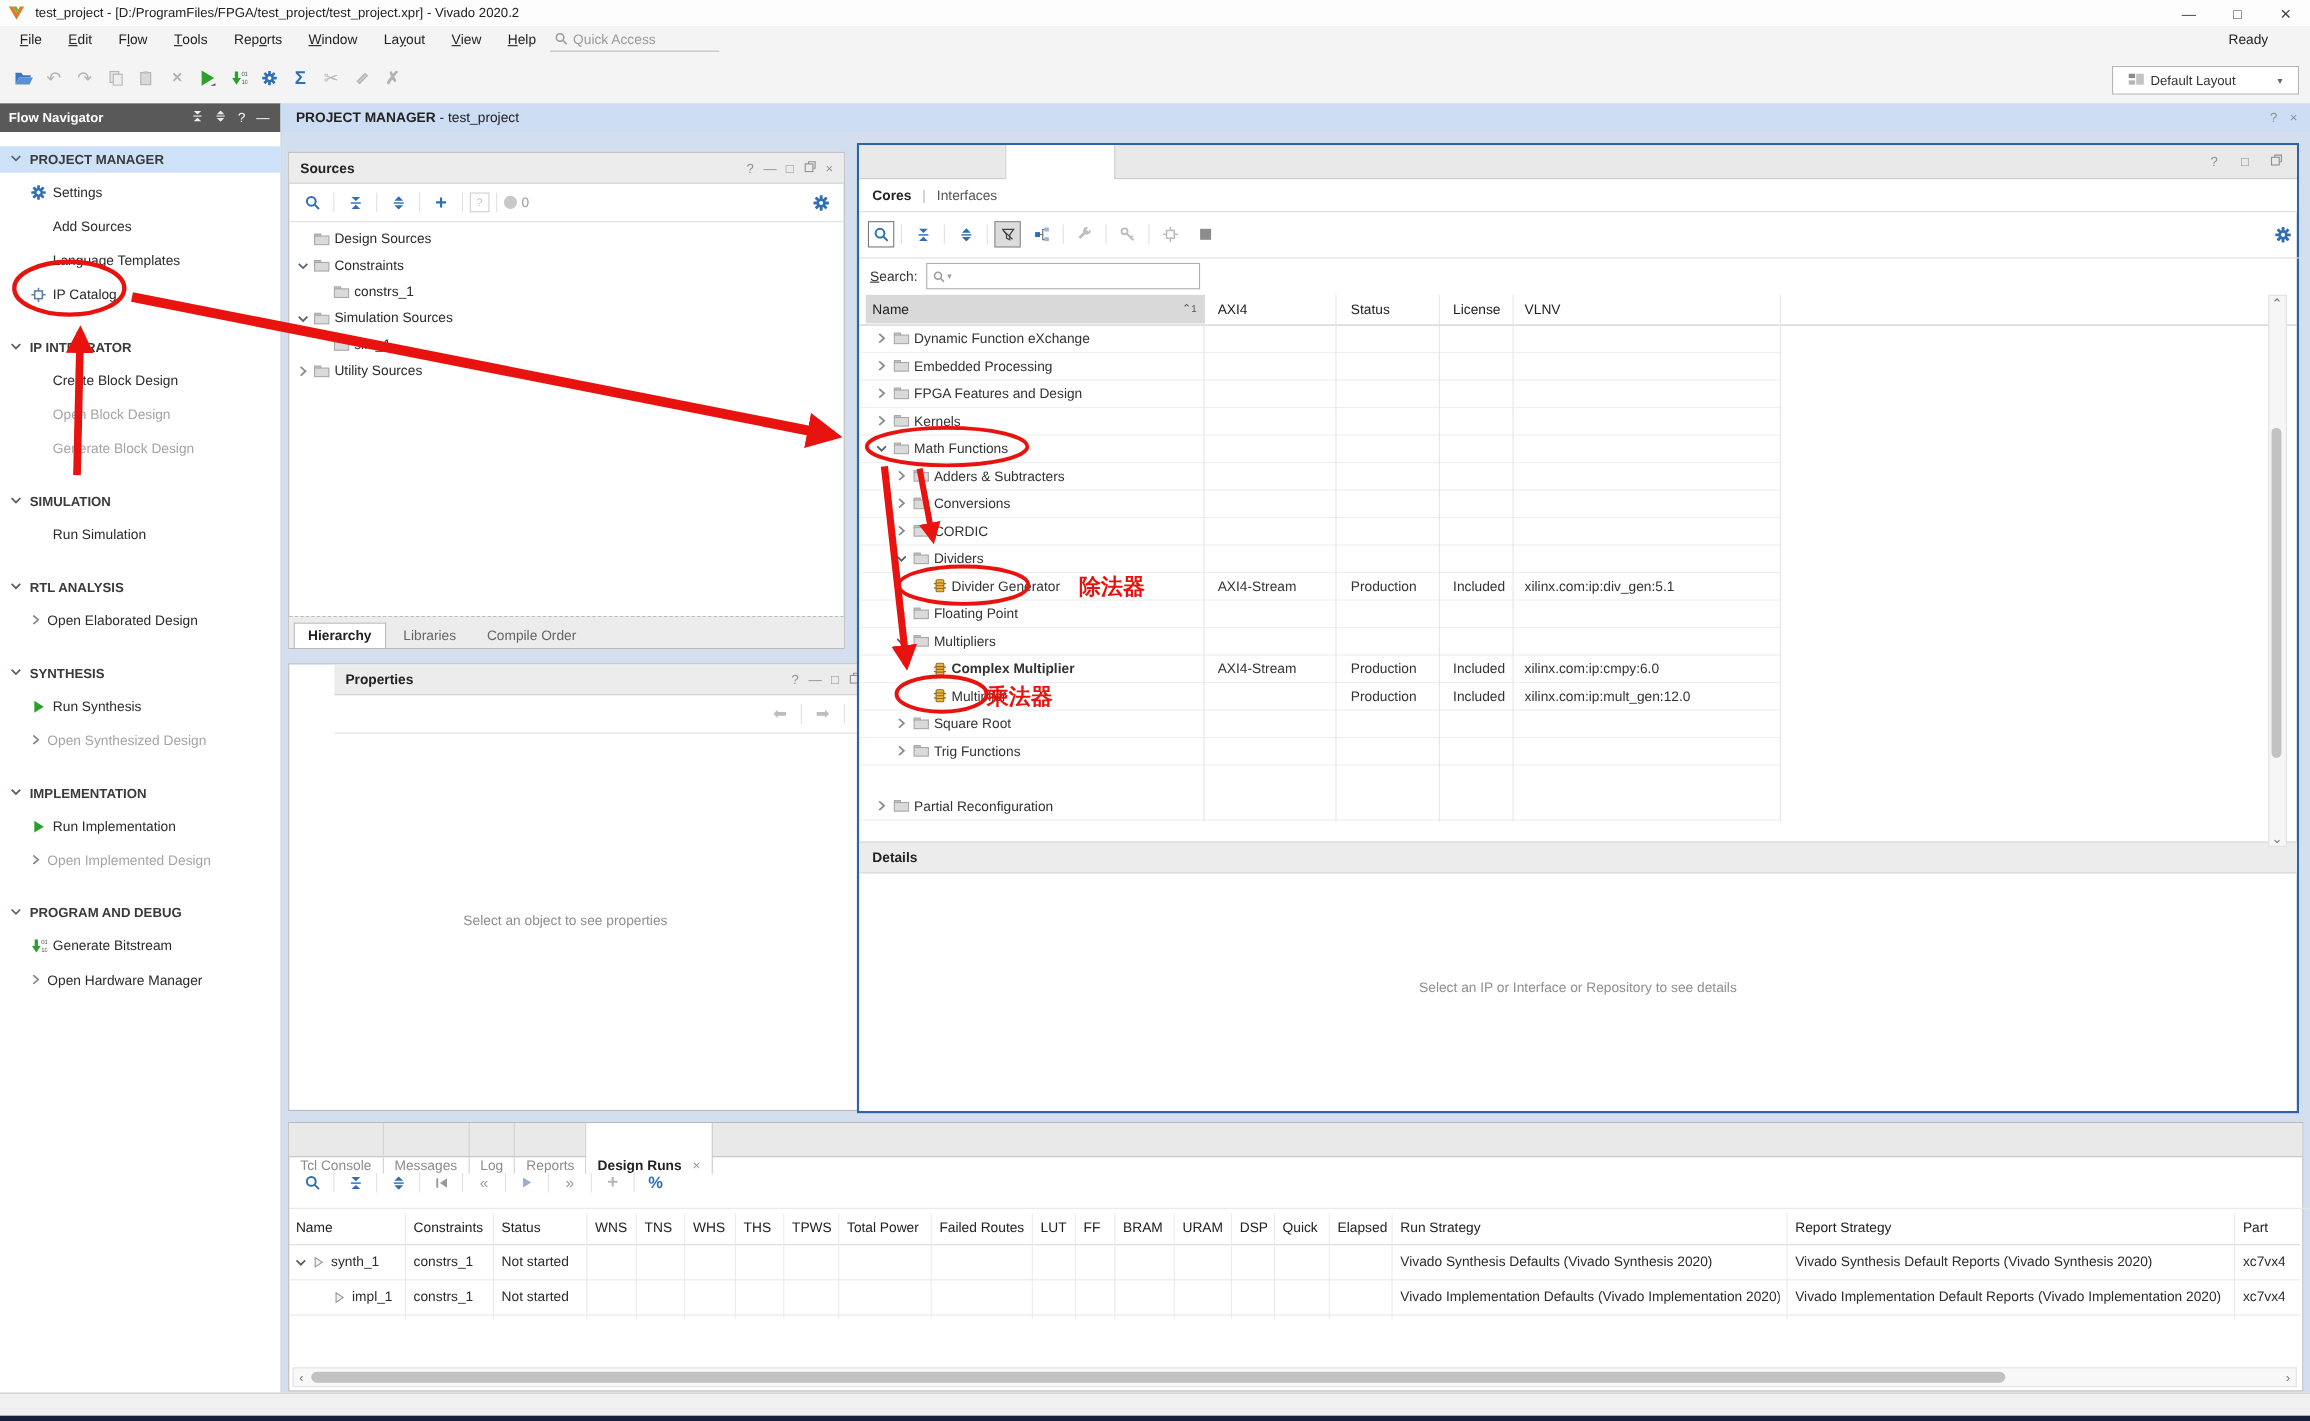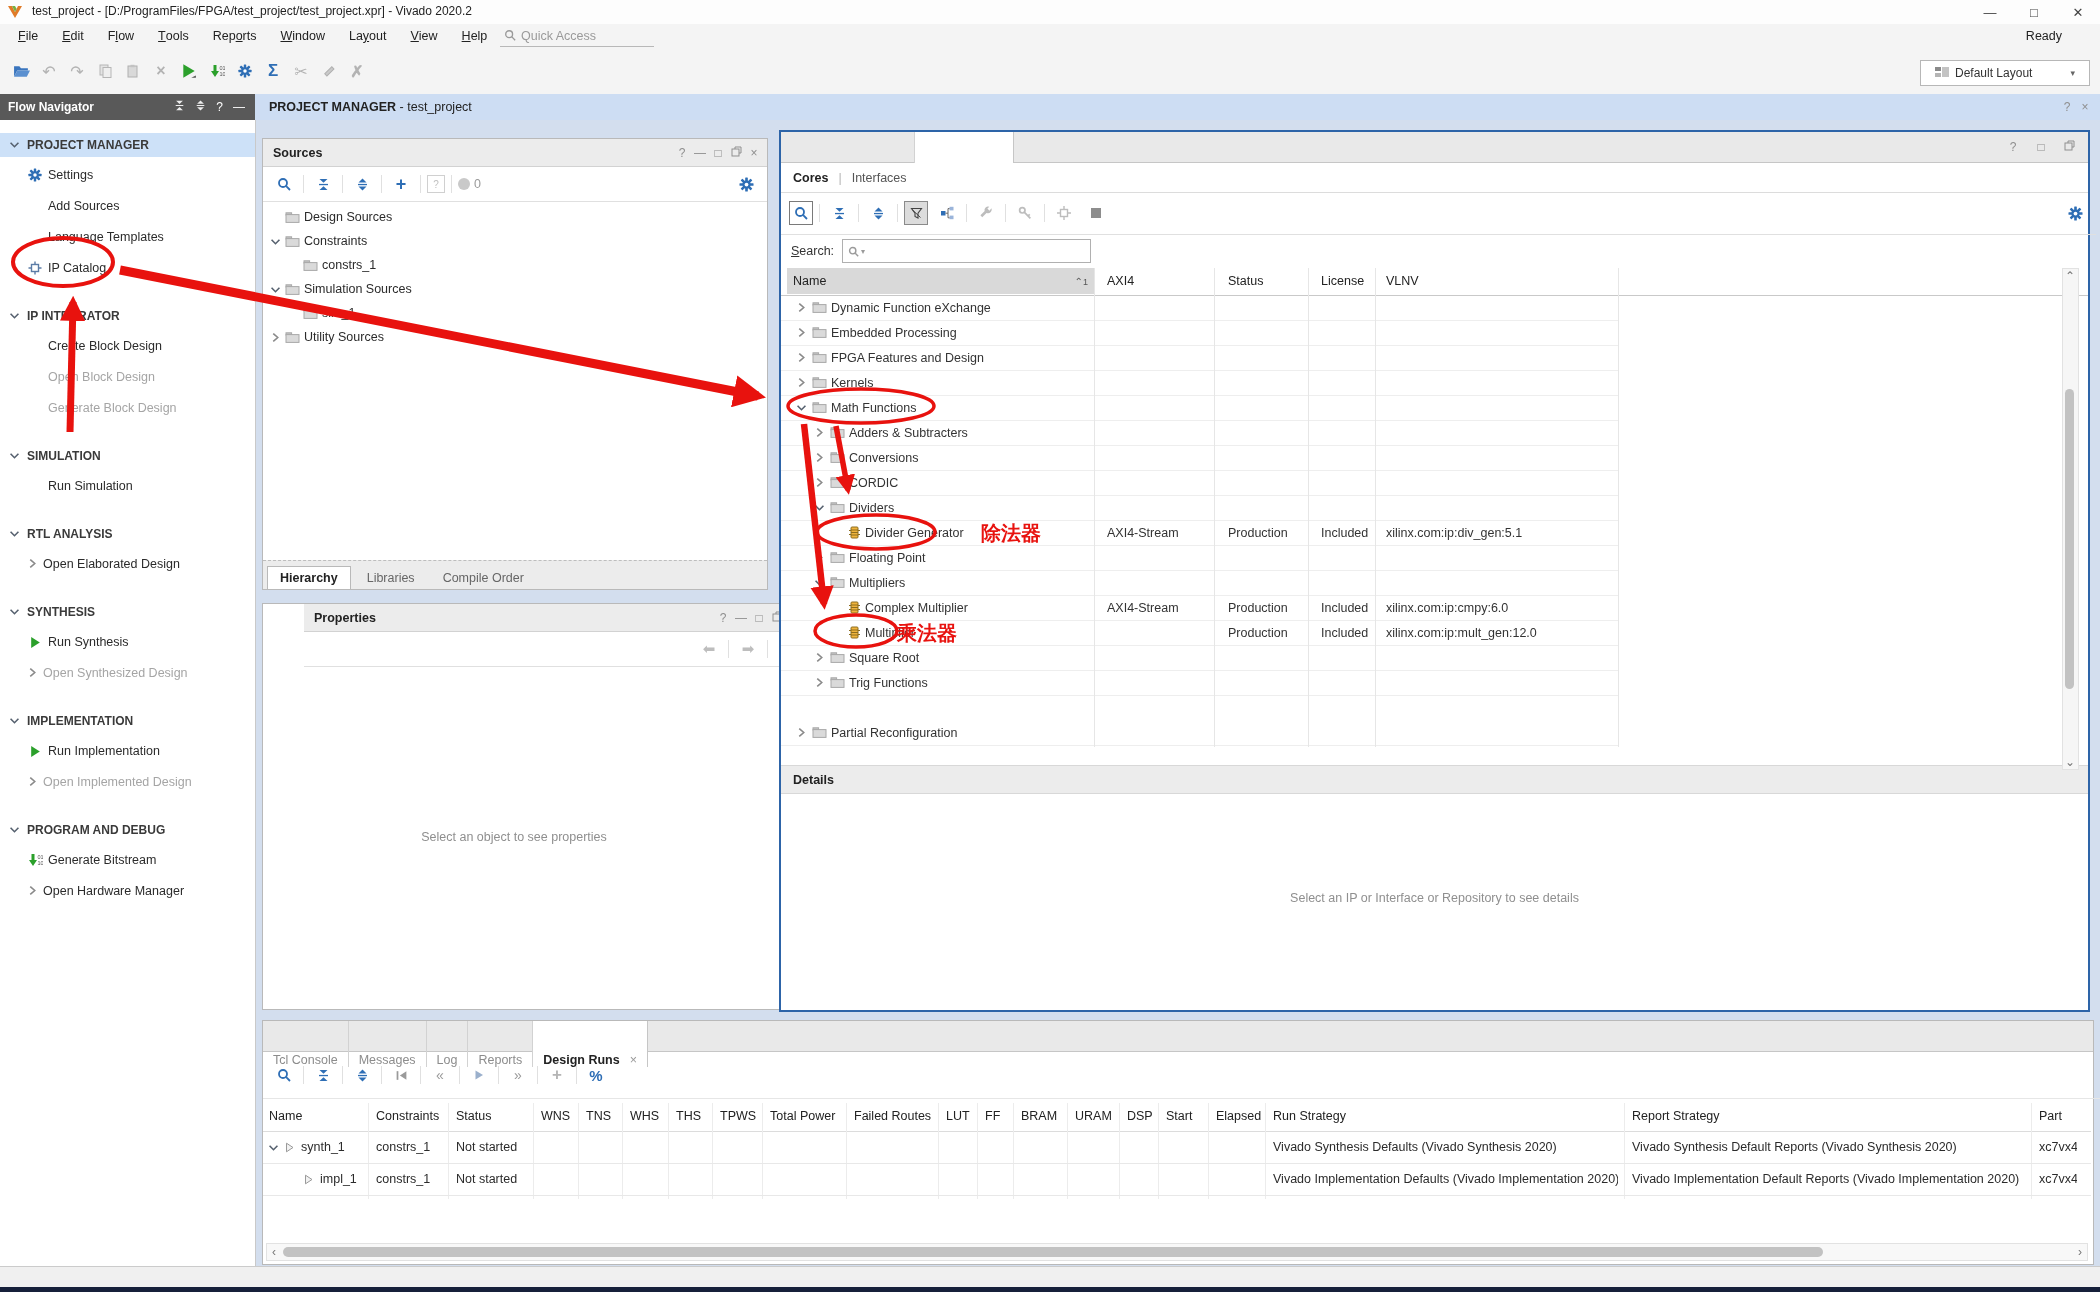--- a/index.html
+++ b/index.html
@@ -849,21 +849,21 @@
           <span style="display: inline-flex;">
             <svg width="15" height="13" viewBox="0 0 15 13">
               <rect x="1" y="1.8" width="5.6" height="2.2" fill="#c3c3c3" stroke="#a8a8a8"></rect>
               <rect x="1" y="3.6" width="13" height="7.8" fill="#dadada" stroke="#a8a8a8"></rect>
             </svg>
           </span>
           <span>Multipliers</span>
         </span>
       </div>
       <div class="iprow" style="top: 300px; left: 0px; width: 837px;">
-        <span style="display: flex; align-items: center; margin-left: 52px; gap: 4px;">
+        <span style="display: flex; align-items: flex-end; margin-left: 52px; gap: 4px; font-weight: bold;">
           <span style="width: 11px; display: inline-flex;"></span>
           <span style="display: inline-flex;">
             <svg width="13" height="13" viewBox="0 0 13 13">
               <rect x="3" y="1" width="7" height="11" rx="1" fill="#f0b43c" stroke="#8c6d1f"></rect>
               <path d="M3 4h7M3 6.5h7M3 9h7" stroke="#8c6d1f" stroke-width="1"></path>
               <path d="M1 4.5h2M1 8.5h2M10 4.5h2M10 8.5h2" stroke="#8c6d1f" stroke-width="1.2"></path>
             </svg>
           </span>
           <span>Complex Multiplier</span>
         </span>
@@ -1041,21 +1041,21 @@
       <div class="runhdr" style="left: 683px; top: 0px;">LUT</div>
       <div class="abs" style="left: 675px; top: 2px; width: 1px; height: 96px; background: rgb(236, 236, 236);"></div>
       <div class="runhdr" style="left: 722px; top: 0px;">FF</div>
       <div class="abs" style="left: 714px; top: 2px; width: 1px; height: 96px; background: rgb(236, 236, 236);"></div>
       <div class="runhdr" style="left: 758px; top: 0px;">BRAM</div>
       <div class="abs" style="left: 750px; top: 2px; width: 1px; height: 96px; background: rgb(236, 236, 236);"></div>
       <div class="runhdr" style="left: 812px; top: 0px;">URAM</div>
       <div class="abs" style="left: 804px; top: 2px; width: 1px; height: 96px; background: rgb(236, 236, 236);"></div>
       <div class="runhdr" style="left: 864px; top: 0px;">DSP</div>
       <div class="abs" style="left: 856px; top: 2px; width: 1px; height: 96px; background: rgb(236, 236, 236);"></div>
-      <div class="runhdr" style="left: 903px; top: 0px;">Start</div>
+      <div class="runhdr" style="left: 903px; top: 0px;">Quick</div>
       <div class="abs" style="left: 895px; top: 2px; width: 1px; height: 96px; background: rgb(236, 236, 236);"></div>
       <div class="runhdr" style="left: 953px; top: 0px;">Elapsed</div>
       <div class="abs" style="left: 945px; top: 2px; width: 1px; height: 96px; background: rgb(236, 236, 236);"></div>
       <div class="runhdr" style="left: 1010px; top: 0px;">Run Strategy</div>
       <div class="abs" style="left: 1002px; top: 2px; width: 1px; height: 96px; background: rgb(236, 236, 236);"></div>
       <div class="runhdr" style="left: 1369px; top: 0px;">Report Strategy</div>
       <div class="abs" style="left: 1361px; top: 2px; width: 1px; height: 96px; background: rgb(236, 236, 236);"></div>
       <div class="runhdr" style="left: 1776px; top: 0px;">Part</div>
       <div class="abs" style="left: 1768px; top: 2px; width: 1px; height: 96px; background: rgb(236, 236, 236);"></div>
     </div>

